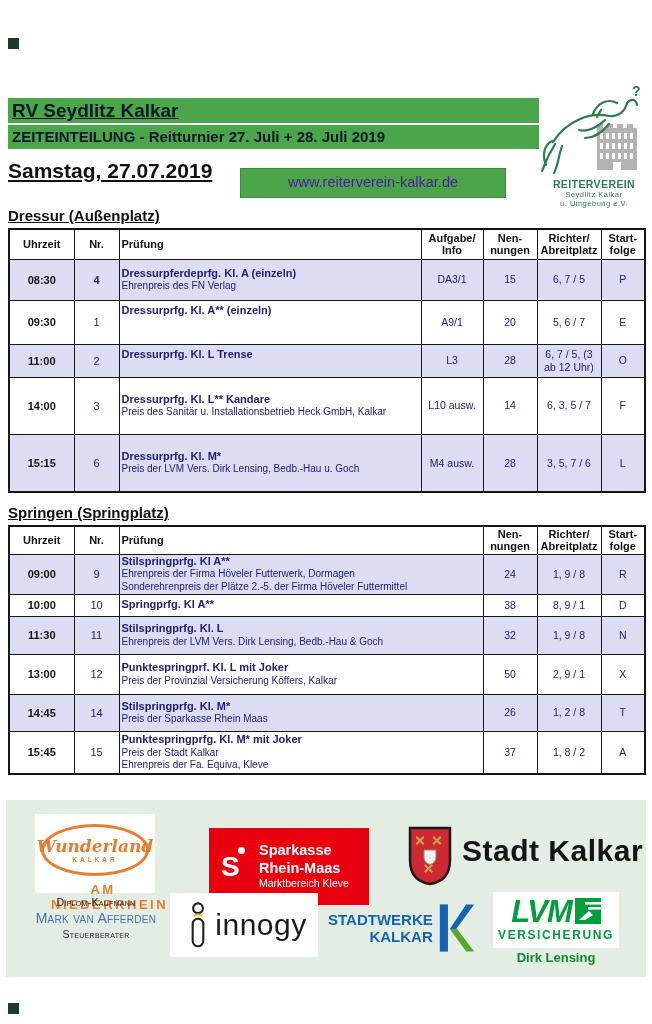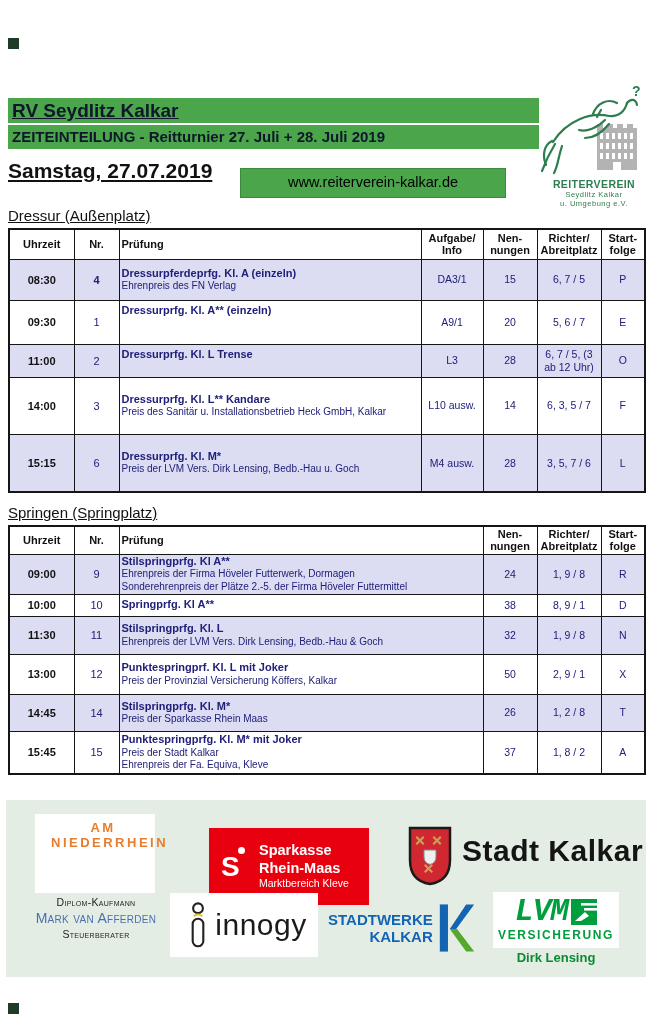--- a/index.html
+++ b/index.html
@@ -7,27 +7,27 @@
         font-family:"Liberation Sans",sans-serif;color:#111;}
   .abs{position:absolute;}
   .cropmark{width:11px;height:11px;background:#1e3b28;}
   
   .greenbar{background:#4aa54b;color:#0f172a;}
   .bar1{left:8px;top:98px;width:527px;height:25px;font-size:19px;font-weight:bold;line-height:25px;padding-left:4px;}
   .bar1 span{text-decoration:underline;}
   .bar2{left:8px;top:125px;width:527px;height:24px;font-size:15px;font-weight:bold;line-height:24px;padding-left:4px;}
   .dateheading{left:8px;top:159px;font-size:21px;font-weight:bold;text-decoration:underline;}
   .wwwbox{left:240px;top:168px;width:264px;height:28px;background:#4aa54b;border:1px solid #3c8a3d;
-          font-size:14.5px;color:#000000;text-align:center;line-height:27px;}
+          font-size:14.5px;color:#4c1d95;text-align:center;line-height:27px;}
   
   .clublogo{left:538px;top:84px;width:112px;height:130px;text-align:center;}
   .clublogo .lname{font-size:10.5px;font-weight:bold;color:#2e7d4e;letter-spacing:.4px;margin-top:-2px;}
   .clublogo .lsub{font-size:7.5px;color:#2e7d4e;letter-spacing:.5px;}
   
-  .secheading{font-size:15px;font-weight:normal;text-decoration:underline;color:#111;}
+  .secheading{font-size:15px;font-weight:bold;text-decoration:underline;color:#111;}
   
   table.sched{border-collapse:collapse;table-layout:fixed;width:636px;background:#fff;}
   table.sched td,table.sched th{border:1.8px solid #151515;overflow:hidden;vertical-align:middle;padding:0 2px;}
   table.sched{border:2.5px solid #151515;}
   tr.alt td{background:#dcdcf2;}
   th{font-size:11px;font-weight:bold;color:#111;white-space:pre-line;line-height:1.15;text-align:center;}
   th.h-pruef{text-align:left;padding-left:5px;}
   td.c-time{font-size:11px;font-weight:bold;text-align:center;color:#111;}
   td.c-nr{font-size:11px;text-align:center;color:#20207a;}
   td.c-nr.bold{font-weight:bold;}
@@ -56,21 +56,21 @@
   .stadtlabel{left:456px;top:34px;font-size:30px;font-weight:bold;color:#141414;letter-spacing:.5px;}
   .mva{left:24px;top:96px;width:132px;text-align:center;font-variant:small-caps;}
   .mva-1{font-size:10.5px;color:#222;letter-spacing:.3px;}
   .mva-2{font-size:14px;color:#4a6fb0;letter-spacing:.3px;margin-top:2px;}
   .mva-3{font-size:10.5px;color:#222;letter-spacing:.3px;margin-top:2px;}
   .innogy{left:164px;top:93px;width:140px;height:64px;display:flex;align-items:center;justify-content:center;gap:8px;padding-left:8px;}
   .innogy-label{font-size:30px;color:#1a1a1a;letter-spacing:.5px;font-weight:400;}
   .stadtwerke{left:322px;top:98px;width:146px;height:60px;display:flex;align-items:center;justify-content:flex-end;gap:5px;}
   .sw-text{text-align:right;font-size:15px;font-weight:bold;color:#1464b4;line-height:1.15;}
   .lvmbox{left:487px;top:92px;width:126px;height:56px;display:flex;flex-direction:column;align-items:center;justify-content:center;}
-  .lvm-row{display:flex;align-items:center;gap:3px;font-family:Liberation Mono, monospace;}
+  .lvm-row{display:flex;align-items:flex-start;gap:3px;}
   .lvm-brand{font-size:31px;font-weight:900;font-style:italic;color:#009e3c;line-height:.9;letter-spacing:-1px;}
   .lvm-label{font-size:12px;font-weight:bold;color:#009e3c;letter-spacing:1.6px;margin-top:2px;}
   .lvm-agent{left:487px;top:150px;width:126px;text-align:center;font-size:13px;font-weight:bold;color:#0b8a32;}
 </style>
 </head>
 <body>
 
 <div id="page">
 
   <div class="abs cropmark" style="left:8px;top:38px;"></div>
@@ -305,20 +305,24 @@
       <td class="c-val">37</td>
       <td class="c-val">1, 8 / 2</td>
       <td class="c-val">A</td>
     </tr>
   </tbody>
     </table>
 
   <div class="abs footer">
 
     <div class="abs whitebox wunderland">
+      <div class="w-ellipse">
+        <div class="w-name">Wunderland</div>
+        <div class="w-kalkar">KALKAR</div>
+      </div>
       <div class="w-tag">AM NIEDERRHEIN</div>
     </div>
 
     <div class="abs sparkasse">
       <div class="sk-icon">
         <span class="s">S</span>
           <span class="dot"></span>
       </div>
       <div class="sk-text">
         <div class="sk-l1">Sparkasse</div>

